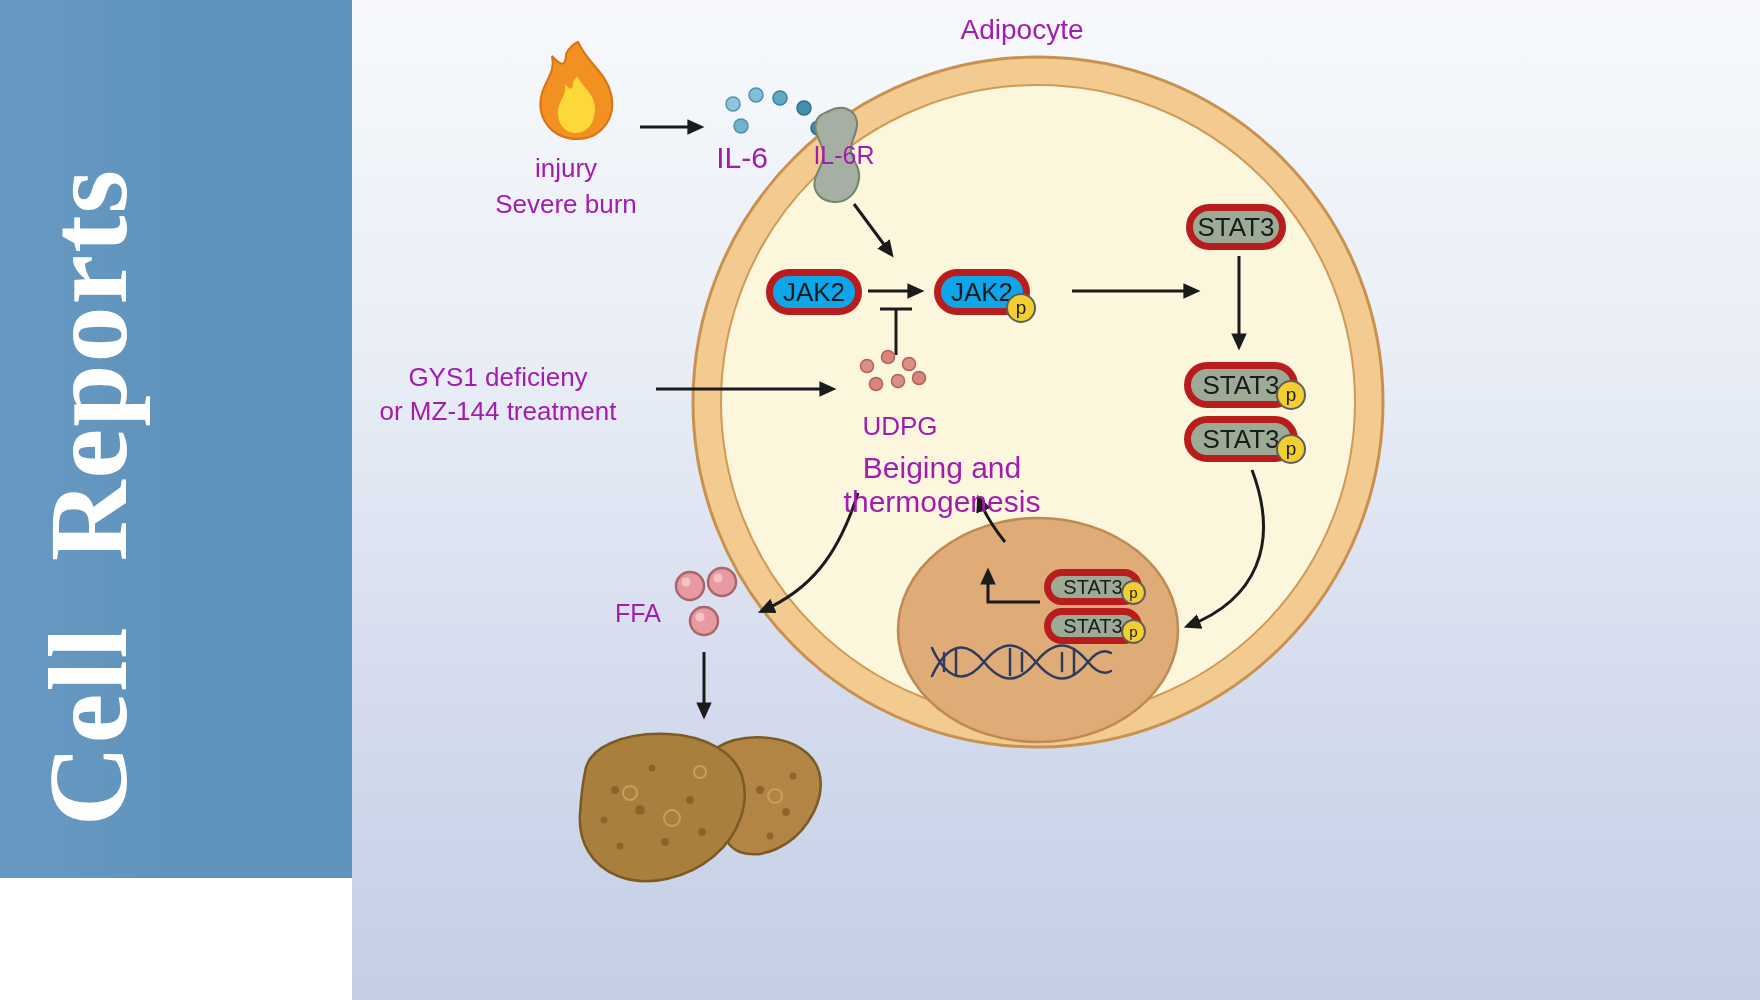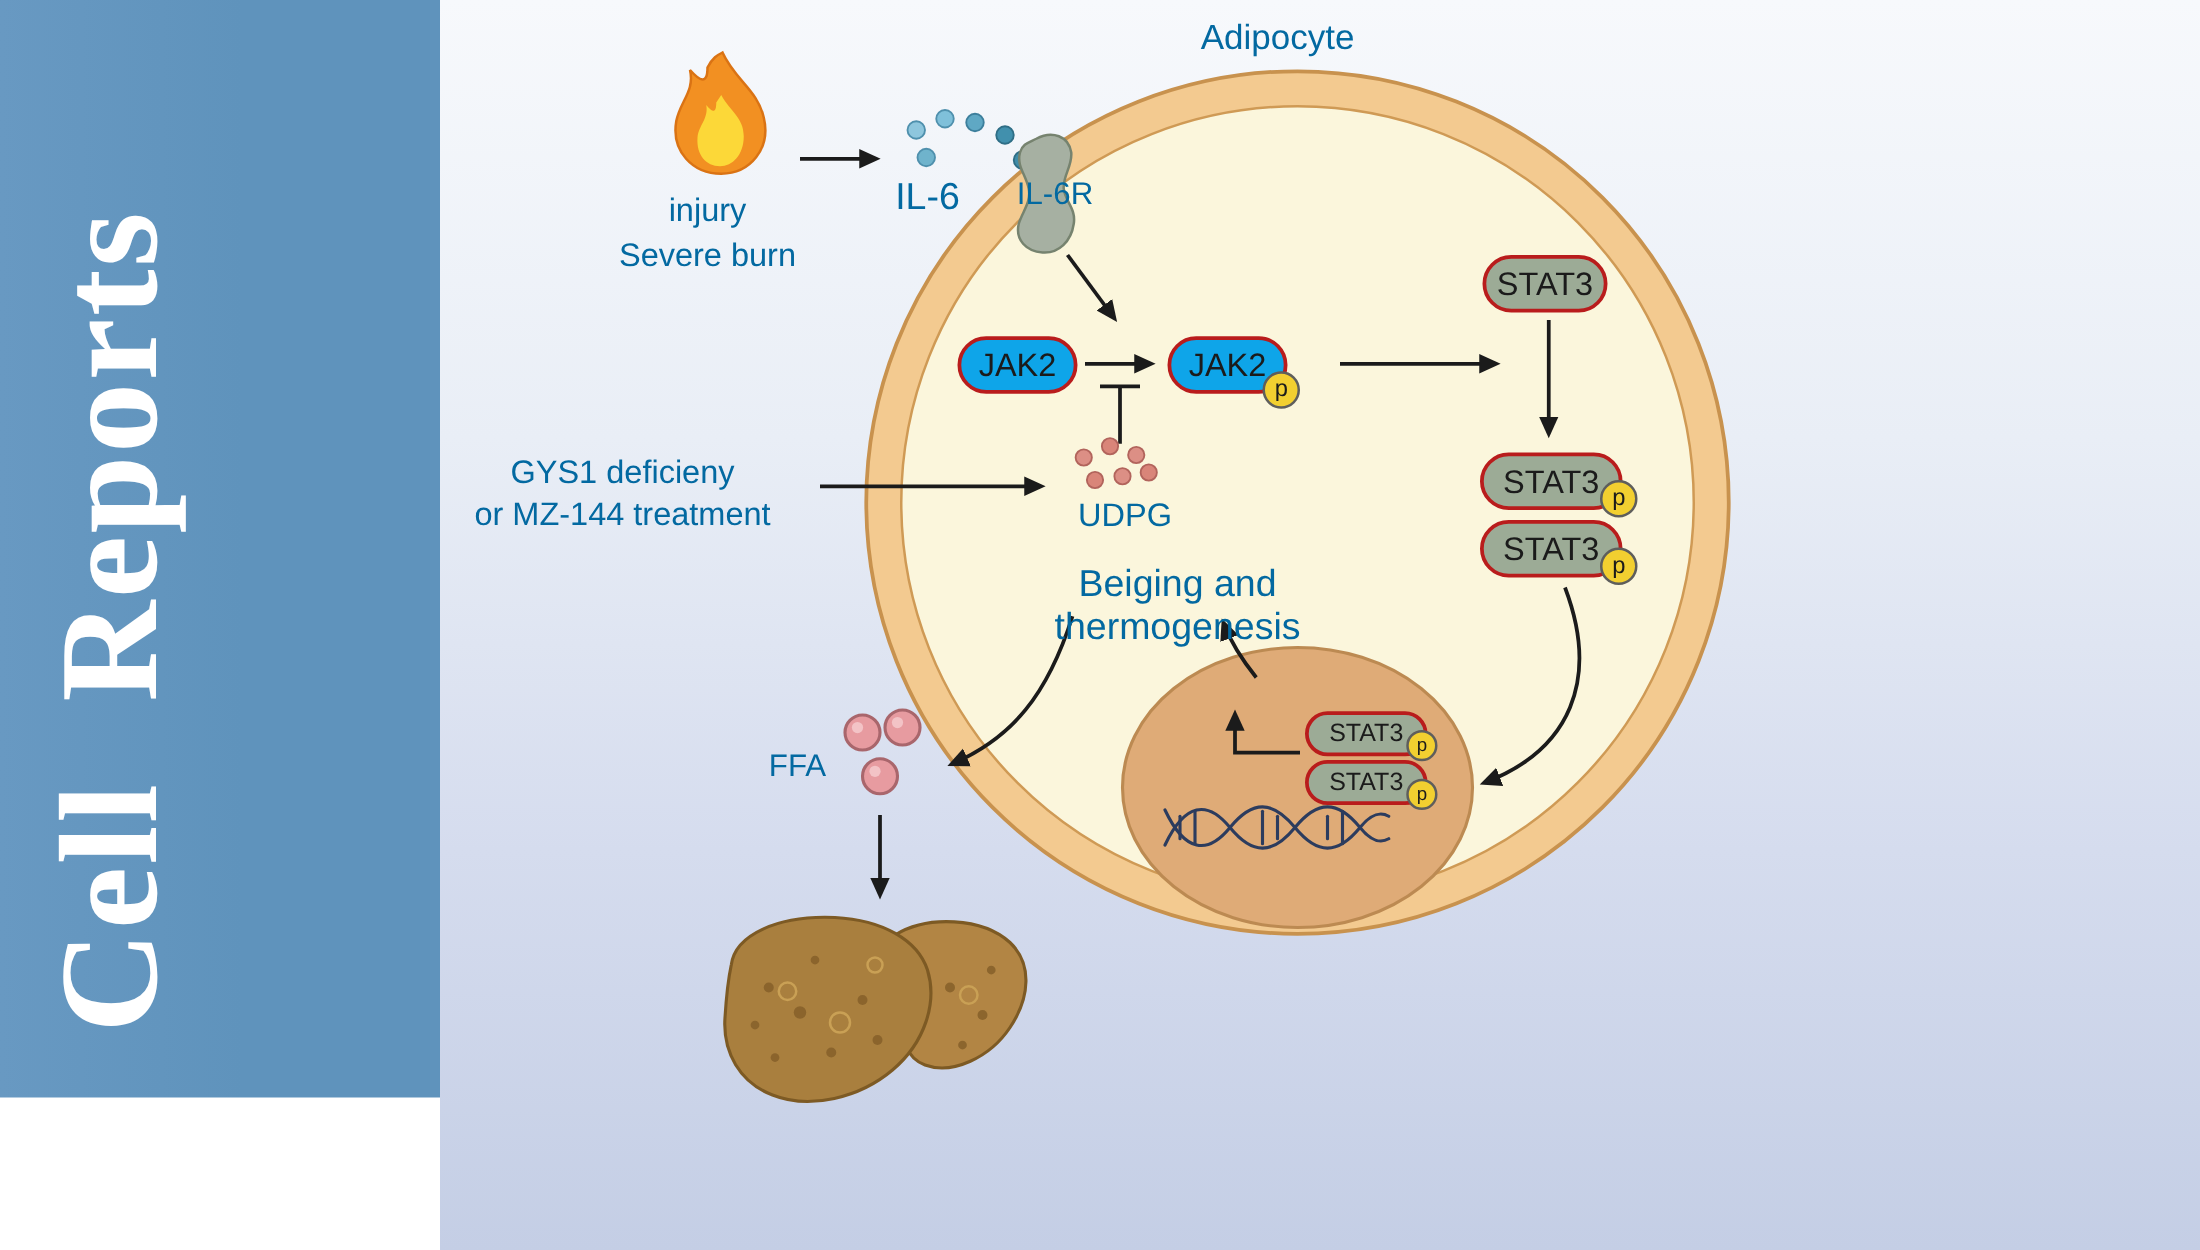--- a/index.html
+++ b/index.html
@@ -22,35 +22,35 @@
   .sidebar-footer {
     position:absolute; left:0; bottom:0; width:100%; height:122px; background:#ffffff;
   }
   
   .figure-panel {
     position:absolute; left:352px; top:0; width:1408px; height:1000px;
     background:linear-gradient(180deg,#f7f9fc 0%, #e9eef6 35%, #d5dcee 68%, #c4cee5 100%);
   }
   .overlay { position:absolute; left:0; top:0; width:1760px; height:1000px; pointer-events:none; }
   
-  .lbl { position:absolute; color:#0369a1; }
+  .lbl { position:absolute; color:#a21caf; }
   .center { text-align:center; }
   .fig-title   { left:922px; top:14px;  width:200px; font-size:28px; }
   .burn-label  { left:451px; top:150px; width:230px; font-size:26px; line-height:36px; }
   .il6-label   { left:702px; top:141px; width:80px;  font-size:30px; }
   .il6r-label  { left:796px; top:141px; width:96px;  font-size:25px; }
   .gys1-label  { left:356px; top:360px; width:284px; font-size:26px; line-height:34px; }
-  .udpg-label  { left:852px; top:397px; width:96px;  font-size:26px; }
+  .udpg-label  { left:852px; top:411px; width:96px;  font-size:26px; }
   .beiging-label { left:762px; top:451px; width:360px; font-size:30px; }
   .genes-label { left:890px; top:533px; width:300px; font-size:22px; }
   .ffa-label   { left:606px; top:599px; width:64px;  font-size:25px; text-align:center; }
   
   .pill {
     position:absolute; display:flex; align-items:center; justify-content:center;
-    border:3px solid #b91c1c; border-radius:26px; font-size:26px; color:#1b1b1b;
+    border:7px solid #b91c1c; border-radius:26px; font-size:26px; color:#1b1b1b;
     box-sizing:border-box;
   }
   .pill.pink  { background:#0ea5e9; }
   .pill.green { background:#9cab96; }
   .pill-jak2   { left:766px;  top:269px; width:96px;  height:46px; }
   .pill-jak2p  { left:934px;  top:269px; width:96px;  height:46px; }
   .pill-stat3  { left:1186px; top:204px; width:100px; height:46px; }
   .pill-stat3p1{ left:1184px; top:362px; width:114px; height:46px; }
   .pill-stat3p2{ left:1184px; top:416px; width:114px; height:46px; }
   .pill-nuc1   { left:1044px; top:569px; width:98px;  height:36px; font-size:20px; border-radius:18px; }

